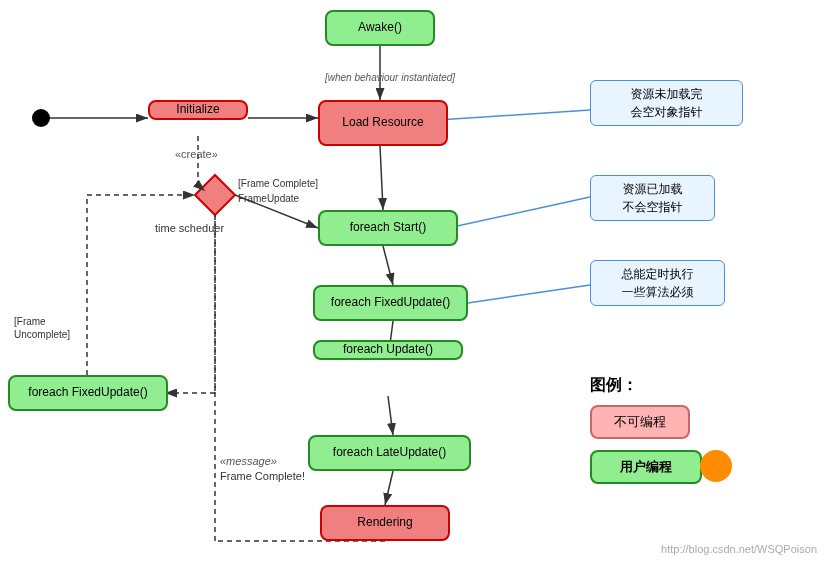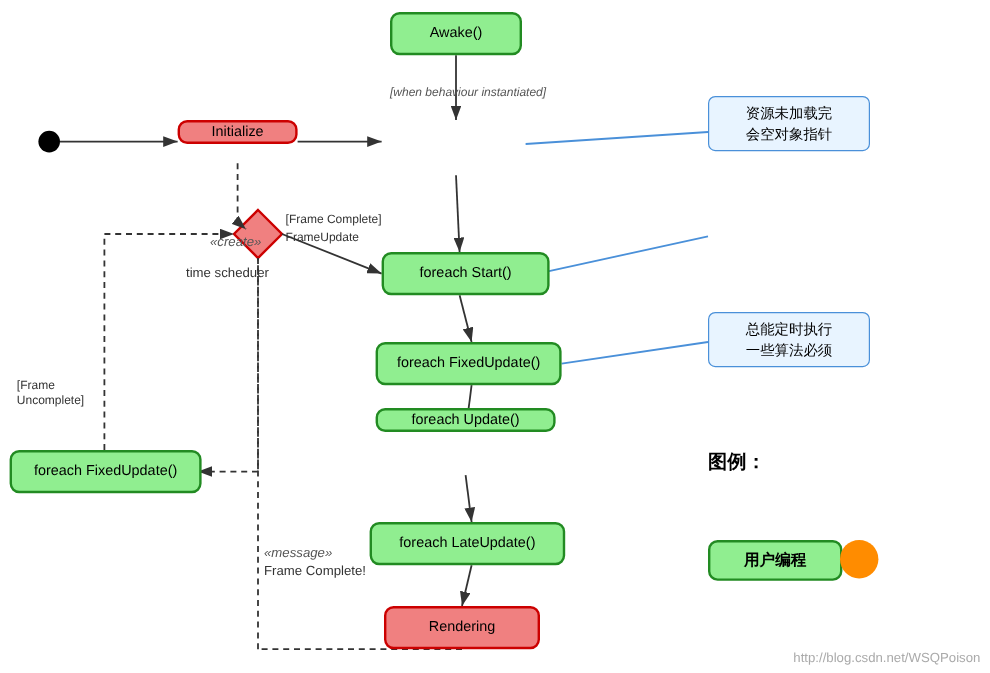--- a/index.html
+++ b/index.html
@@ -198,20 +198,23 @@
   <div class="start-circle" style="left:32px; top:109px;"></div>
 
   <div class="node node-green" style="left:325px; top:10px; width:110px; height:36px;">
     <span>Awake()</span>
   </div>
 
   <div class="node node-red" style="left:148px; top:100px; width:100px; height:20px;">
     <span>Initialize</span>
   </div>
 
+  <div class="node node-red" style="left:318px; top:100px; width:130px; height:46px;">
+    <span>Load Resource</span>
+  </div>
 
   <div class="node node-green" style="left:318px; top:210px; width:140px; height:36px;">
     <span>foreach Start()</span>
   </div>
 
   <div class="node node-green" style="left:313px; top:285px; width:155px; height:36px;">
     <span>foreach FixedUpdate()</span>
   </div>
 
   <div class="node node-green" style="left:313px; top:340px; width:150px; height:20px;">
@@ -227,21 +230,21 @@
   </div>
 
   <div class="node node-green" style="left:8px; top:375px; width:160px; height:36px;">
     <span>foreach FixedUpdate()</span>
   </div>
 
   <div class="label-text label-italic" style="left:325px; top:72px; font-size:10px; color:#555; ">
     <span>[when behaviour instantiated]</span>
   </div>
 
-  <div class="label-text" style="left:175px; top:148px; font-size:11px; font-style:italic; color:#555;margin-top:48px;">
+  <div class="label-text" style="left:175px; top:148px; font-size:11px; color:#555;">
     <span>«create»</span>
   </div>
 
   <div class="label-text" style="left:238px; top:178px; font-size:10px; color:#333;">
     <span>[Frame Complete]</span>
   </div>
 
   <div class="label-text" style="left:238px; top:193px; font-size:10px; color:#333;">
     <span>FrameUpdate</span>
   </div>
@@ -255,33 +258,39 @@
   </div>
 
   <div class="label-text" style="left:220px; top:455px; font-size:11px; font-style:italic; color:#555;">
     <span>«message»</span>
   </div>
 
   <div class="label-text" style="left:220px; top:470px; font-size:11px; color:#333;">
     <span>Frame Complete!</span>
   </div>
 
-  <div class="callout" style="left:590px; top:80px; width:135px;">
+  <div class="callout" style="left:590px; top:80px; width:153px;">
     资源未加载完<br>会空对象指针
   </div>
 
+  <div class="callout" style="left:590px; top:175px; width:125px;">
+    资源已加载<br>不会空指针
+  </div>
 
   <div class="callout" style="left:590px; top:260px; width:135px;">
     总能定时执行<br>一些算法必须
   </div>
 
   <div class="legend-title" style="left:590px; top:375px;">
     <span>图例：</span>
   </div>
 
+  <div class="legend-node-red" style="left:590px; top:405px; width:100px; height:34px;">
+    <span>不可编程</span>
+  </div>
 
   <div class="legend-node-green" style="left:590px; top:450px; width:112px; height:34px;">
     <span>用户编程</span>
   </div>
 
   <div class="legend-orange-circle" style="left:700px; top:450px;"></div>
 
   <div class="watermark" style="right:8px; bottom:6px;">
     <span>http://blog.csdn.net/WSQPoison</span>
   </div>

